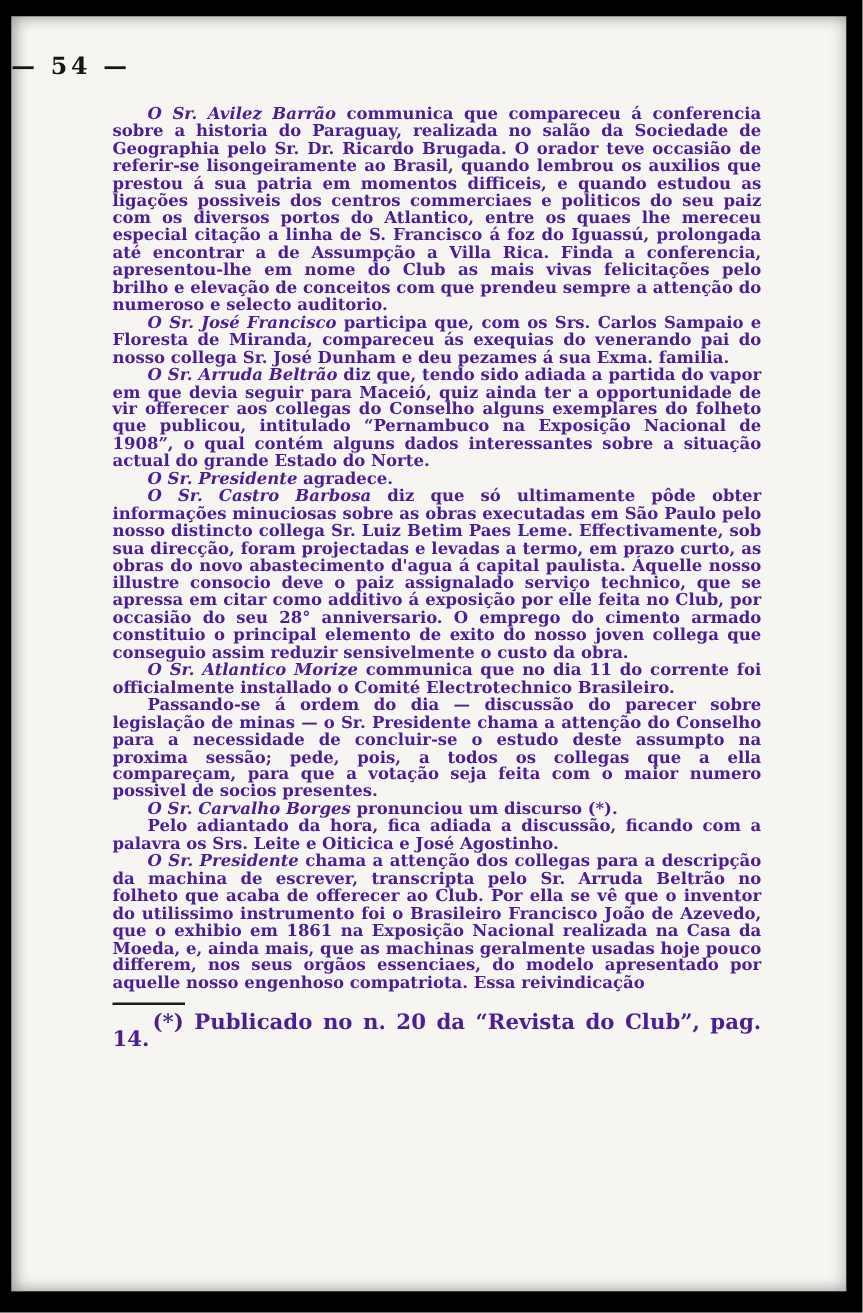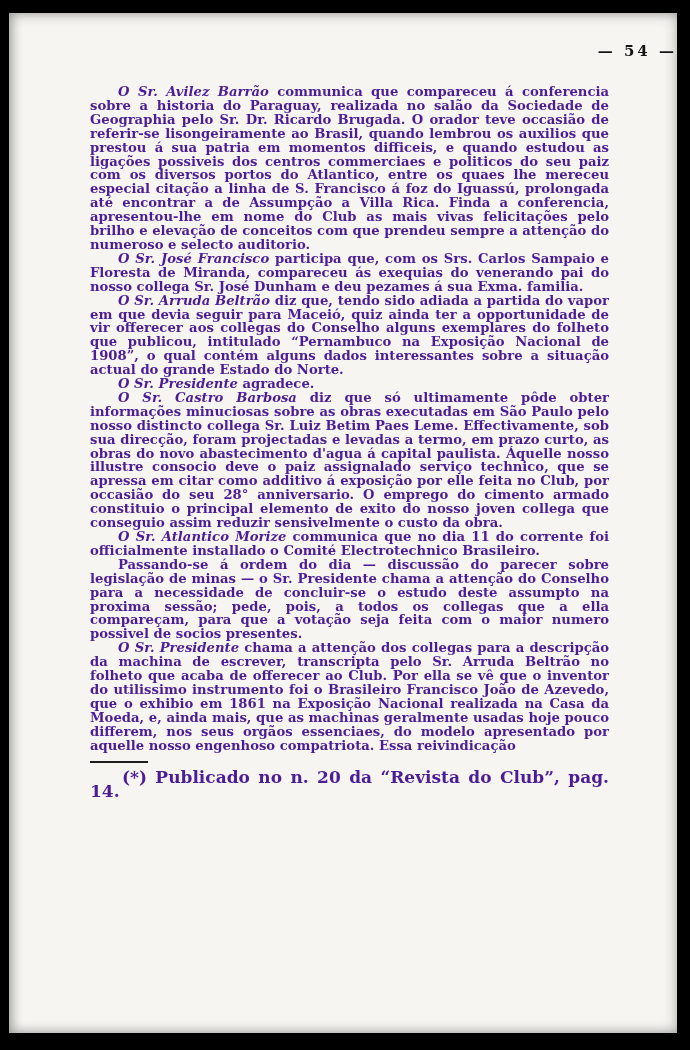--- a/index.html
+++ b/index.html
@@ -18,22 +18,22 @@
     width: 668px;
     height: 1020px;
     background: #f6f5f2;
     box-shadow: inset 0 0 14px rgba(0,0,0,0.28), inset 4px 0 10px rgba(0,0,0,0.18);
   }
   .page-number {
     position: absolute;
     top: 29px;
     left: 0;
     width: 100%;
-    text-align: right;
-    font-size: 15px;
+    text-align: left;
+    font-size: 19px;
     font-weight: bold;
     color: #151515;
     letter-spacing: 3px;
   }
   .text-block {
     position: absolute;
     left: 81px;
     top: 72px;
     width: 519px;
     color: #4c1d95;
@@ -71,18 +71,20 @@
 
   <div class="text-block">
     <div>
         <p class="para"><span class="speaker">O Sr. Avilez Barrão</span> communica que compareceu á conferencia sobre a historia do Paraguay, realizada no salão da Sociedade de Geographia pelo Sr. Dr. Ricardo Brugada. O orador teve occasião de referir-se lisongeiramente ao Brasil, quando lembrou os auxilios que prestou á sua patria em momentos difficeis, e quando estudou as ligações possiveis dos centros commerciaes e politicos do seu paiz com os diversos portos do Atlantico, entre os quaes lhe mereceu especial citação a linha de S. Francisco á foz do Iguassú, prolongada até encontrar a de Assumpção a Villa Rica. Finda a conferencia, apresentou-lhe em nome do Club as mais vivas felicitações pelo brilho e elevação de conceitos com que prendeu sempre a attenção do numeroso e selecto auditorio.</p>
         <p class="para"><span class="speaker">O Sr. José Francisco</span> participa que, com os Srs. Carlos Sampaio e Floresta de Miranda, compareceu ás exequias do venerando pai do nosso collega Sr. José Dunham e deu pezames á sua Exma. familia.</p>
         <p class="para"><span class="speaker">O Sr. Arruda Beltrão</span> diz que, tendo sido adiada a partida do vapor em que devia seguir para Maceió, quiz ainda ter a opportunidade de vir offerecer aos collegas do Conselho alguns exemplares do folheto que publicou, intitulado “Pernambuco na Exposição Nacional de 1908”, o qual contém alguns dados interessantes sobre a situação actual do grande Estado do Norte.</p>
         <p class="para"><span class="speaker">O Sr. Presidente</span> agradece.</p>
         <p class="para"><span class="speaker">O Sr. Castro Barbosa</span> diz que só ultimamente pôde obter informações minuciosas sobre as obras executadas em São Paulo pelo nosso distincto collega Sr. Luiz Betim Paes Leme. Effectivamente, sob sua direcção, foram projectadas e levadas a termo, em prazo curto, as obras do novo abastecimento d'agua á capital paulista. Áquelle nosso illustre consocio deve o paiz assignalado serviço technico, que se apressa em citar como additivo á exposição por elle feita no Club, por occasião do seu 28° anniversario. O emprego do cimento armado constituio o principal elemento de exito do nosso joven collega que conseguio assim reduzir sensivelmente o custo da obra.</p>
         <p class="para"><span class="speaker">O Sr. Atlantico Morize</span> communica que no dia 11 do corrente foi officialmente installado o Comité Electrotechnico Brasileiro.</p>
         <p class="para">Passando-se á ordem do dia — discussão do parecer sobre legislação de minas — o Sr. Presidente chama a attenção do Conselho para a necessidade de concluir-se o estudo deste assumpto na proxima sessão; pede, pois, a todos os collegas que a ella compareçam, para que a votação seja feita com o maior numero possivel de socios presentes.</p>
+        <p class="para"><span class="speaker">O Sr. Carvalho Borges</span> pronunciou um discurso (*).</p>
+        <p class="para">Pelo adiantado da hora, fica adiada a discussão, ficando com a palavra os Srs. Leite e Oiticica e José Agostinho.</p>
         <p class="para"><span class="speaker">O Sr. Presidente</span> chama a attenção dos collegas para a descripção da machina de escrever, transcripta pelo Sr. Arruda Beltrão no folheto que acaba de offerecer ao Club. Por ella se vê que o inventor do utilissimo instrumento foi o Brasileiro Francisco João de Azevedo, que o exhibio em 1861 na Exposição Nacional realizada na Casa da Moeda, e, ainda mais, que as machinas geralmente usadas hoje pouco differem, nos seus orgãos essenciaes, do modelo apresentado por aquelle nosso engenhoso compatriota. Essa reivindicação</p>
       </div>
     <div class="footnote-rule"></div>
     <p class="footnote">(*) Publicado no n. 20 da “Revista do Club”, pag. 14.</p>
   </div>
 </div>
 
 </body></html>

